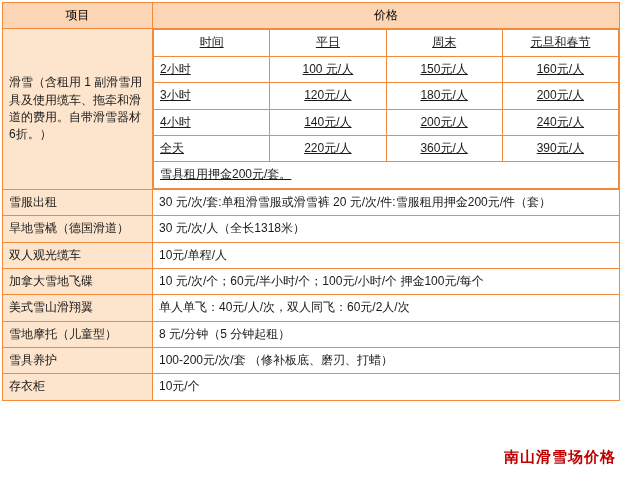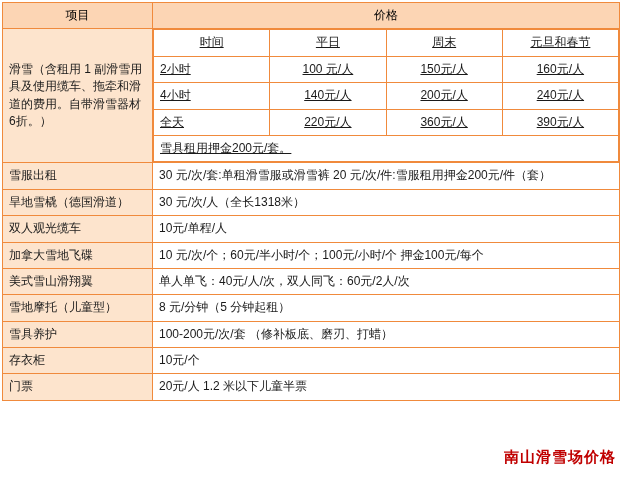--- a/index.html
+++ b/index.html
@@ -115,20 +115,26 @@
                 <td style="width:25%;">周末</td>
                 <td style="width:25%;">元旦和春节</td>
               </tr>
               <tr>
                 <td class="left-pad">2小时</td>
                 <td>100 元/人</td>
                 <td>150元/人</td>
                 <td>160元/人</td>
               </tr>
               <tr>
+                <td class="left-pad">3小时</td>
+                <td>120元/人</td>
+                <td>180元/人</td>
+                <td>200元/人</td>
+              </tr>
+              <tr>
                 <td class="left-pad">4小时</td>
                 <td>140元/人</td>
                 <td>200元/人</td>
                 <td>240元/人</td>
               </tr>
               <tr>
                 <td class="left-pad">全天</td>
                 <td>220元/人</td>
                 <td>360元/人</td>
                 <td>390元/人</td>
@@ -166,21 +172,17 @@
         <td class="val-cell">8 元/分钟（5 分钟起租）</td>
       </tr>
       <tr class="thin">
         <td class="label-cell">雪具养护</td>
         <td class="val-cell">100-200元/次/套 （修补板底、磨刃、打蜡）</td>
       </tr>
       <tr class="thin">
         <td class="label-cell">存衣柜</td>
         <td class="val-cell">10元/个</td>
       </tr>
-      <tr class="thin">
-        <td class="label-cell">门票</td>
-        <td class="val-cell nowrapish">20元/人     1.2 米以下儿童半票</td>
-      </tr>
     </tbody>
   </table>
 
   <div class="footer">南山滑雪场价格</div>
 </div>
 
 </body></html>

